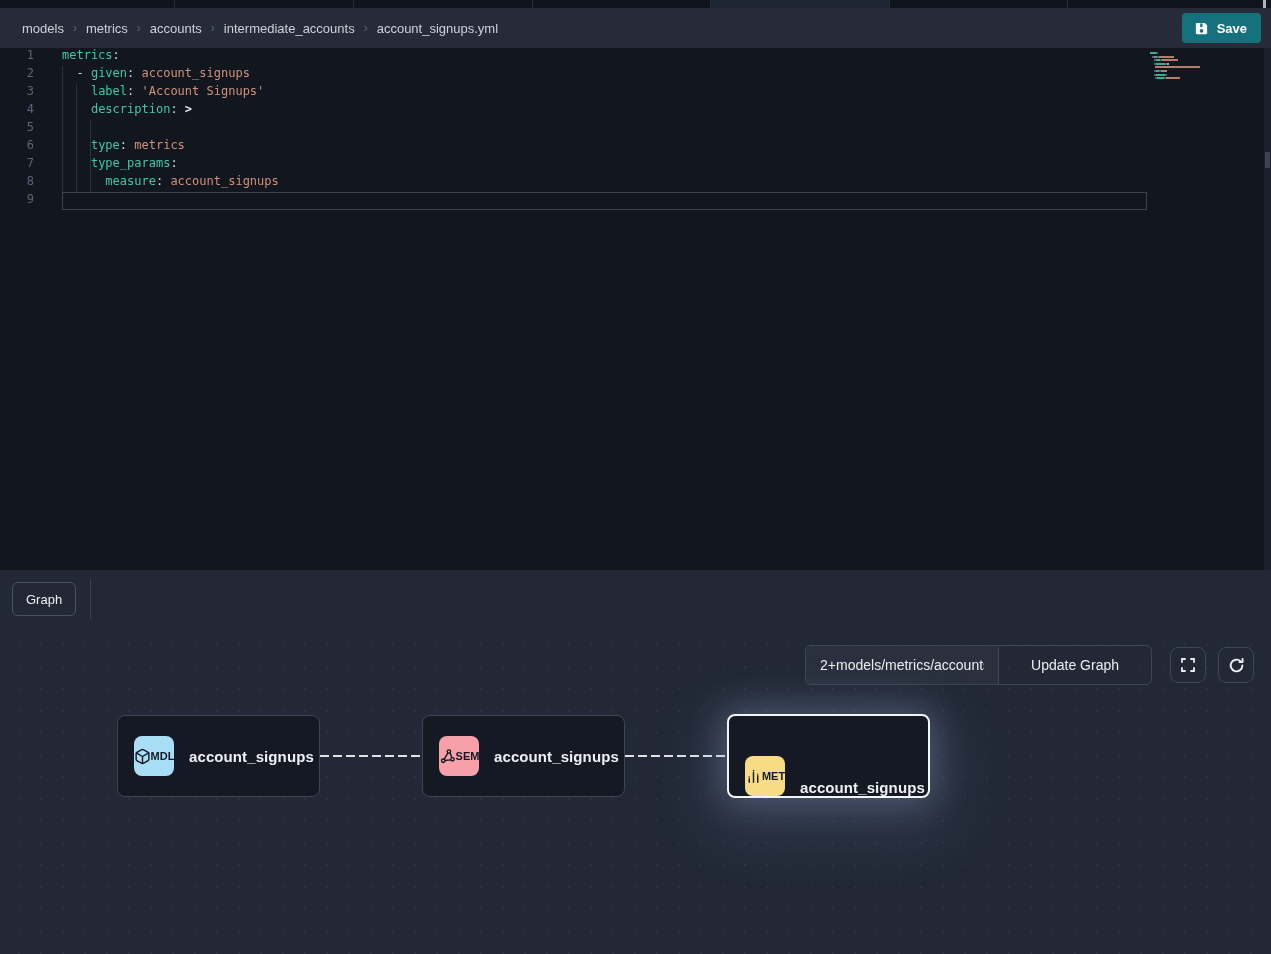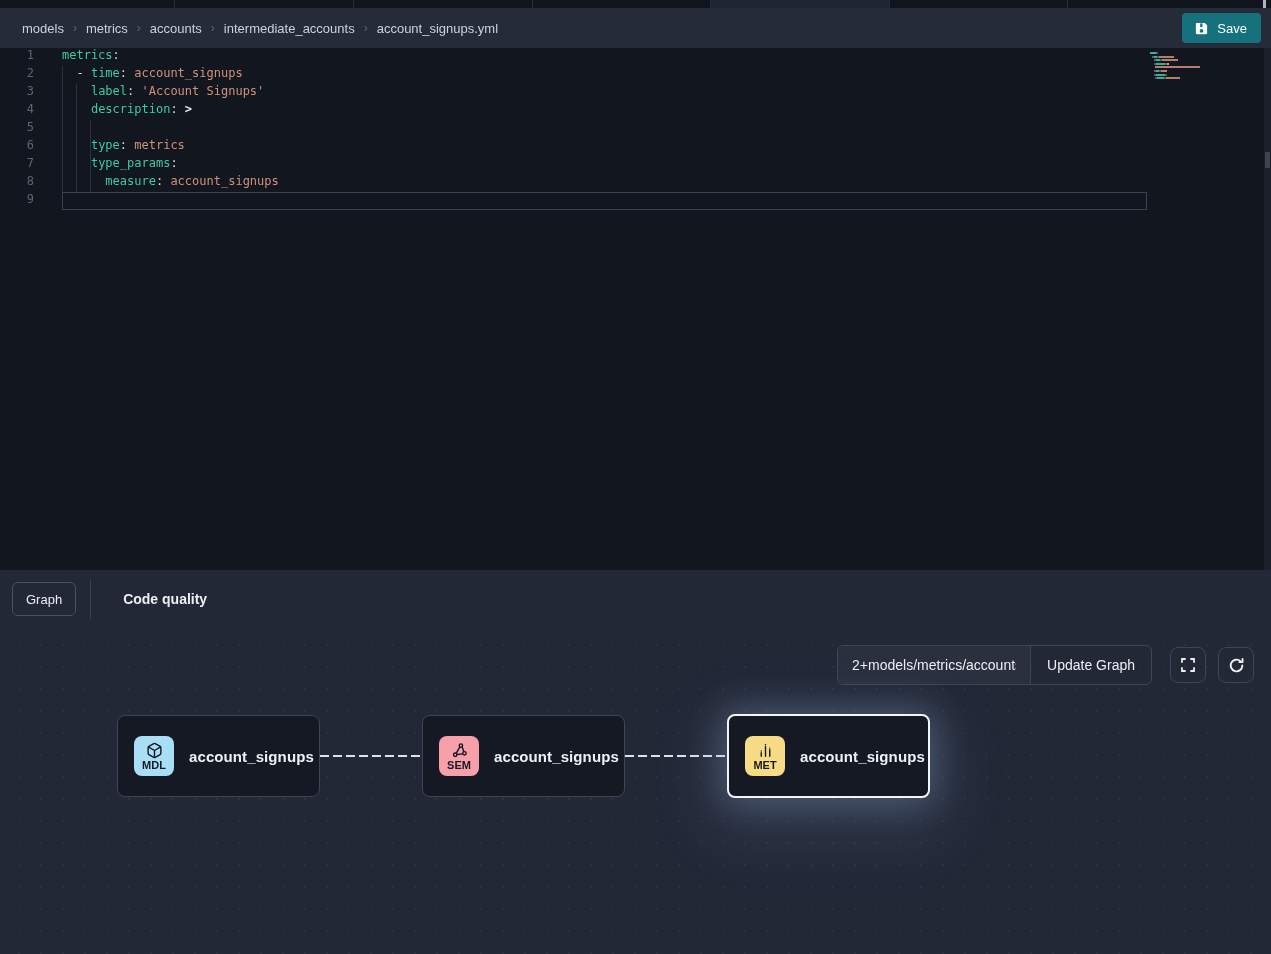--- a/index.html
+++ b/index.html
@@ -18,21 +18,21 @@
   
   #header {
     position:absolute; left:0; top:8px; width:1271px; height:40px;
     background:#262b39; display:flex; align-items:center; padding:0 10px 0 22px;
   }
   .crumb { color:#ccd2db; font-size:13px; cursor:default; }
   .crumb-sep { color:#5a6272; margin:0 9px; font-size:12px; }
   #save-btn {
     margin-left:auto; display:flex; align-items:center; gap:8px;
     background:#15717c; color:#fff; border:none; border-radius:4px;
-    height:30px; padding:0 14px 0 12px; font-size:13px; font-weight:normal;
+    height:30px; padding:0 14px 0 12px; font-size:13px; font-weight:bold;
     font-family:"Liberation Sans", sans-serif; cursor:pointer;
   }
 
   
   #editor {
     position:absolute; left:0; top:48px; width:1271px; height:522px;
     background:#12161f; overflow:hidden;
   }
   #code-lines { position:absolute; left:0; top:0; width:100%; }
   .code-line { display:flex; height:18px; line-height:18px; }
@@ -93,21 +93,21 @@
   }
   
   #graph-controls { position:absolute; right:17px; top:17px; display:flex; align-items:center; }
   #selector-group { display:flex; height:40px; border:1px solid #3e4554; border-radius:6px; overflow:hidden; }
   #selector-input {
     width:192px; height:38px; background:#2a303e; border:none; outline:none;
     color:#eceef2; font-size:14px; padding:0 14px;
     font-family:"Liberation Sans", sans-serif;
   }
   #update-graph-btn {
-    height:38px; padding:0 16px; background:transparent; border:none;
+    height:38px; padding:0 32px; background:transparent; border:none;
     border-left:1px solid #3e4554; color:#eceef2; font-size:14px;
     font-family:"Liberation Sans", sans-serif; cursor:pointer;
   }
   .icon-btn {
     width:36px; height:36px; margin-left:12px; background:transparent;
     border:1px solid #3e4554; border-radius:8px; color:#eceef2;
     display:flex; align-items:center; justify-content:center; cursor:pointer;
   }
   .icon-btn:first-of-type { margin-left:18px; }
 
@@ -115,24 +115,25 @@
   .edge { position:absolute; height:2px;
     background: repeating-linear-gradient(90deg,#dfe3e8 0 9px, transparent 9px 13px); }
   .node {
     position:absolute; width:203px; height:82px; background:#141924;
     border:1px solid #3e4554; border-radius:8px; display:flex; align-items:center;
     padding-left:16px; cursor:pointer;
   }
   .node.selected {
     border:2px solid #f2f5f8;
     box-shadow: 0 0 34px 6px rgba(150,175,215,0.28), 0 18px 60px 18px rgba(130,158,200,0.16);
+    align-items: flex-end;
   }
   .badge {
     width:40px; height:40px; border-radius:8px; flex:0 0 40px;
-    display:flex; flex-direction:column; align-items:center; justify-content:center;
+    display:flex; align-items:center; justify-content:center;
     color:#141924;
   }
   .badge .badge-type { font-size:11px; font-weight:bold; line-height:11px; margin-top:1px; }
   .node-label { margin-left:15px; color:#eef0f4; font-size:15px; font-weight:bold; letter-spacing:.1px; }
 </style>
 </head>
 <body>
 
 <div id="root">
 
@@ -174,21 +175,21 @@
     <div class="indent-guide" style="left:62px; top:18px; height:126px"></div>
     <div class="indent-guide" style="left:76px; top:36px; height:108px"></div>
     <div class="indent-guide" style="left:90px; top:72px; height:72px"></div>
     <div id="code-lines">
         <div class="code-line">
           <span class="ln">1</span>
           <span class="code-text"><span class="tok-key">metrics</span><span class="tok-punct">:</span></span>
         </div>
         <div class="code-line">
           <span class="ln">2</span>
-          <span class="code-text"><span class="tok-punct">  - </span><span class="tok-key">time</span><span class="tok-punct">:</span><span class="tok-val"> account_signups</span></span>
+          <span class="code-text"><span class="tok-punct">  - </span><span class="tok-key">given</span><span class="tok-punct">:</span><span class="tok-val"> account_signups</span></span>
         </div>
         <div class="code-line">
           <span class="ln">3</span>
           <span class="code-text"><span class="tok-punct">    </span><span class="tok-key">label</span><span class="tok-punct">:</span><span class="tok-val"> 'Account Signups'</span></span>
         </div>
         <div class="code-line">
           <span class="ln">4</span>
           <span class="code-text"><span class="tok-punct">    </span><span class="tok-key">description</span><span class="tok-punct">:</span><span class="tok-bold"> &gt;</span></span>
         </div>
         <div class="code-line">
@@ -266,24 +267,20 @@
       </div>
     <div id="scroll-gutter">
       <div id="scroll-handle"></div>
     </div>
   </div>
 
   <div id="panel">
     <div id="panel-tabs">
       <button id="format-btn">Graph</button>
       <div id="tab-divider"></div>
-      <div class="panel-tab">
-        <span>Code quality</span>
-
-      </div>
     </div>
 
     <div id="canvas">
       <div id="graph-controls">
         <div id="selector-group">
           <input id="selector-input" value="2+models/metrics/accounts/" style="">
           <button id="update-graph-btn">Update Graph</button>
         </div>
         <button class="icon-btn">
           <span style="display:flex">

